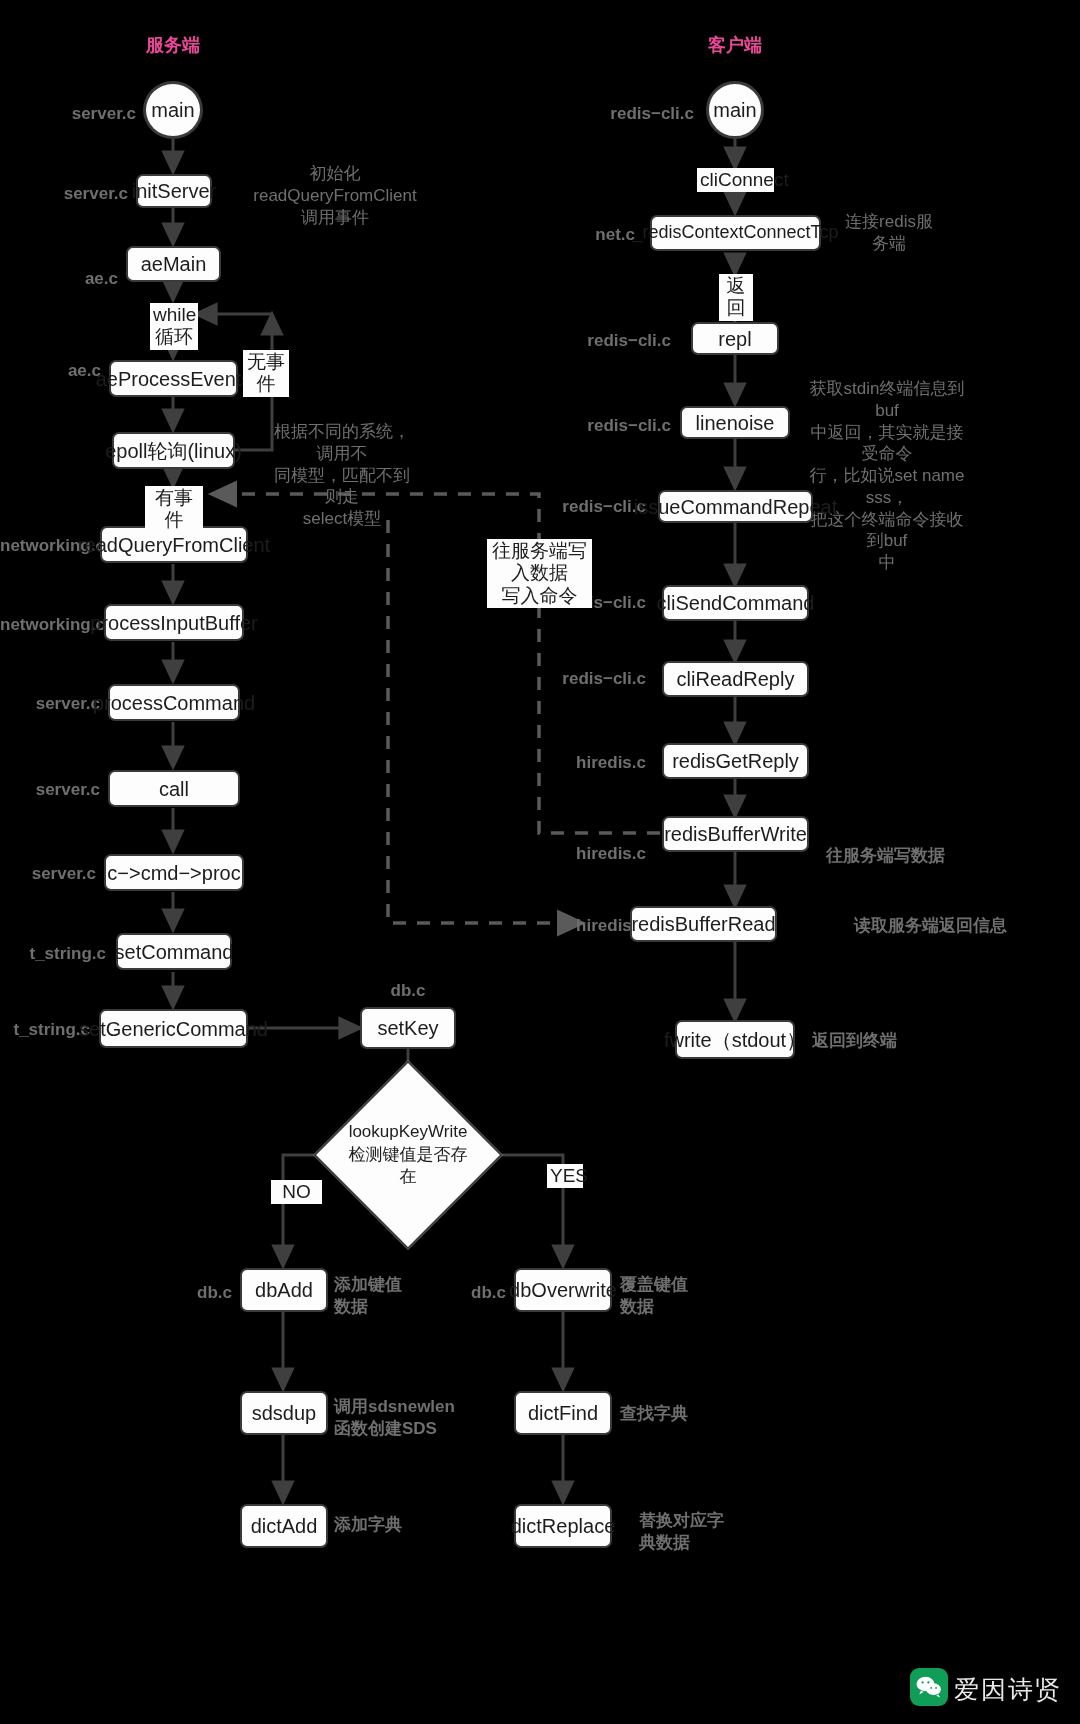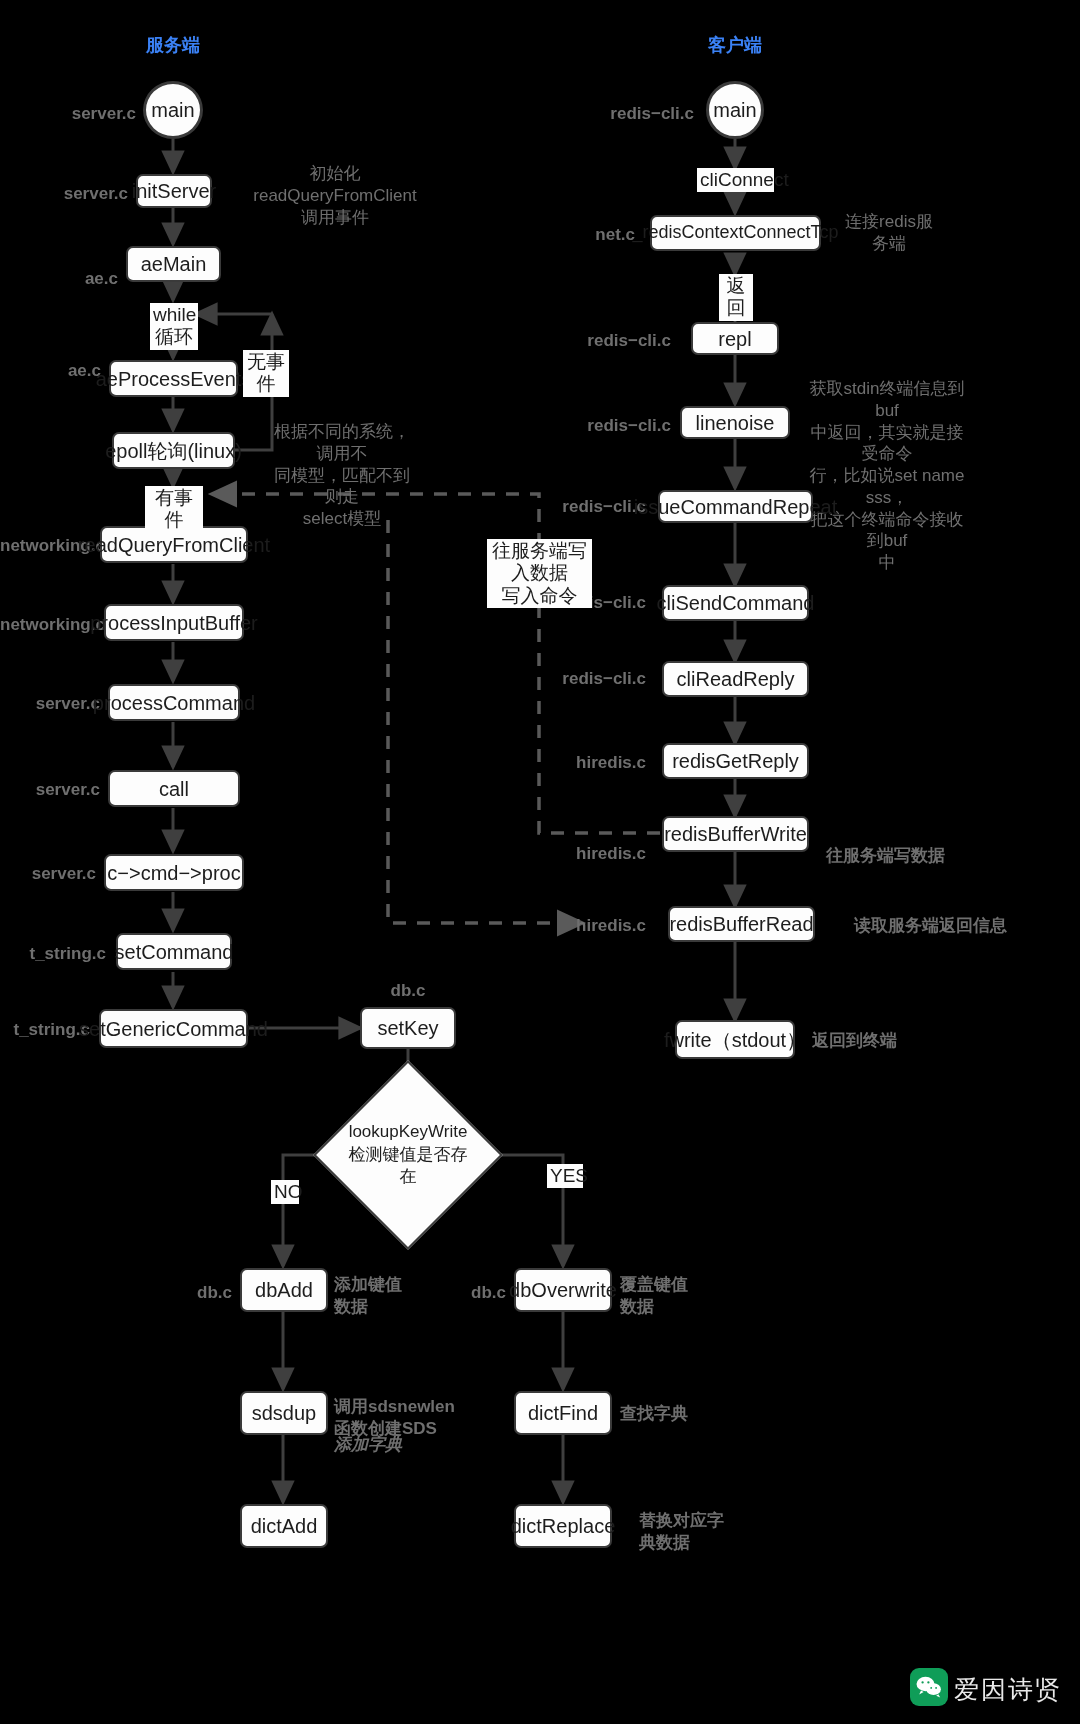--- a/index.html
+++ b/index.html
@@ -78,21 +78,21 @@
     line-height:1.28;
     white-space:pre-line;
     z-index:2;
   }
   .note.bold{font-weight:bold;}
   .note.r{text-align:right;}
   .note.c{text-align:center;}
 
   .lane-title{
     position:absolute;
-    color:#3b82f6;
+    color:#ec4899;
     font-size:18px;
     font-weight:bold;
     text-align:center;
     z-index:2;
   }
 
   
   .watermark{
     position:absolute;
     right:18px;bottom:18px;
@@ -264,51 +264,51 @@
   <div class="node" style="left:662px;top:661px;width:147px;height:36px;">cliReadReply</div>
   <div class="note bold r" style="left:470px;top:668px;width:176px;">redis−cli.c</div>
 
   <div class="node" style="left:662px;top:743px;width:147px;height:36px;">redisGetReply</div>
   <div class="note bold r" style="left:480px;top:752px;width:166px;">hiredis.c</div>
 
   <div class="node" style="left:662px;top:816px;width:147px;height:36px;">redisBufferWrite</div>
   <div class="note bold r" style="left:490px;top:843px;width:156px;">hiredis.c</div>
   <div class="note bold" style="left:826px;top:825px;width:160px;margin-top:20px;">往服务端写数据</div>
 
-  <div class="node" style="left:668px;top:906px;width:147px;height:36px;">redisBufferRead</div>
+  <div class="node" style="left:630px;top:906px;width:147px;height:36px;">redisBufferRead</div>
   <div class="note bold r" style="left:490px;top:915px;width:156px;">hiredis.c</div>
   <div class="note bold" style="left:854px;top:915px;width:190px;">读取服务端返回信息</div>
 
   <div class="node" style="left:675px;top:1020px;width:120px;height:39px;">fwrite（stdout）</div>
   <div class="note bold" style="left:812px;top:1030px;width:160px;">返回到终端</div>
 
   <div class="note bold c" style="left:358px;top:980px;width:100px;">db.c</div>
   <div class="node" style="left:360px;top:1007px;width:96px;height:42px;">setKey</div>
 
   <div class="diamond" style="left:341px;top:1088px;width:134px;height:134px;">
     <div class="shape"></div>
     <div class="dtext">
       <span>lookupKeyWrite</span>
       <span>检测键值是否存在</span>
     </div>
   </div>
-  <div class="chip" style="left:271px;top:1180px;width:28px;">NO</div>
+  <div class="chip" style="left:271px;top:1180px;width:51px;">NO</div>
   <div class="chip" style="left:547px;top:1164px;width:36px;">YES</div>
 
   <div class="node" style="left:240px;top:1268px;width:88px;height:44px;">dbAdd</div>
   <div class="note bold r" style="left:150px;top:1282px;width:82px;">db.c</div>
   <div class="note bold" style="left:334px;top:1274px;width:110px;">添加键值
 数据</div>
 
   <div class="node" style="left:240px;top:1391px;width:88px;height:44px;">sdsdup</div>
   <div class="note bold" style="left:334px;top:1396px;width:130px;">调用sdsnewlen
 函数创建SDS</div>
 
   <div class="node" style="left:240px;top:1504px;width:88px;height:44px;">dictAdd</div>
-  <div class="note bold" style="left:334px;top:1434px;width:110px;font-style:italic;">添加字典</div>
+  <div class="note bold" style="left:334px;top:1514px;width:110px;">添加字典</div>
 
   <div class="node" style="left:514px;top:1268px;width:98px;height:44px;">dbOverwrite</div>
   <div class="note bold r" style="left:424px;top:1282px;width:82px;">db.c</div>
   <div class="note bold" style="left:620px;top:1274px;width:110px;">覆盖键值
 数据</div>
 
   <div class="node" style="left:514px;top:1391px;width:98px;height:44px;">dictFind</div>
   <div class="note bold" style="left:620px;top:1403px;width:110px;">查找字典</div>
 
   <div class="node" style="left:514px;top:1504px;width:98px;height:44px;">dictReplace</div>

